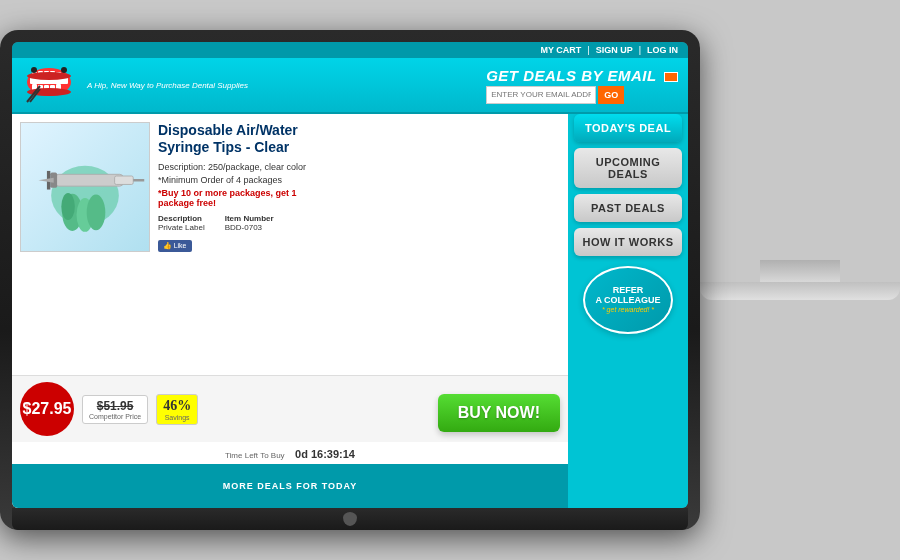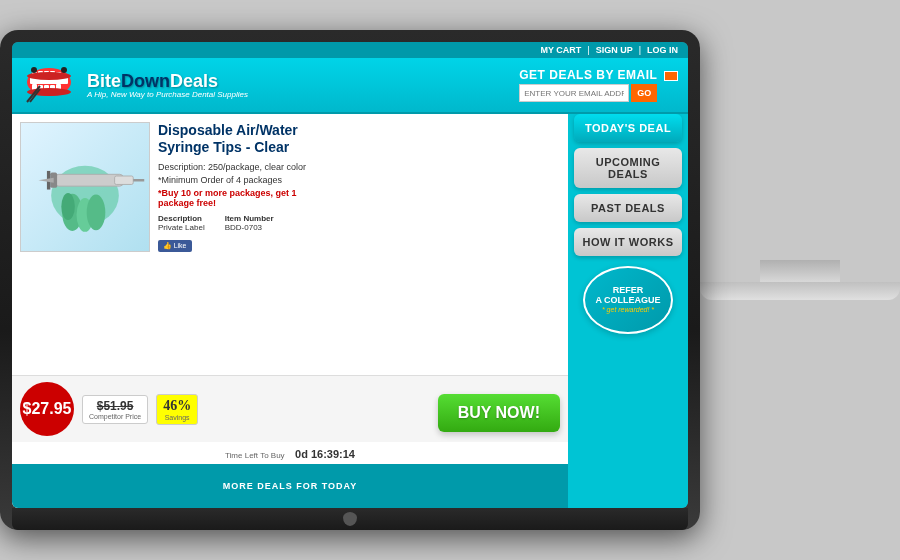--- a/index.html
+++ b/index.html
@@ -116,25 +116,26 @@
 
     .header-spacer { flex: 1; }
 
     .email-deals-box {
       display: flex;
       flex-direction: column;
       align-items: flex-start;
     }
 
     .email-deals-title {
-      font-size: 12px;
+      font-size: 15px;
       font-weight: 900;
       color: #ff6600;
       text-transform: uppercase;
       letter-spacing: 0.5px;
+      font-style: italic;
     }
 
     .email-deals-title span {
       color: #fff;
     }
 
     .email-input-row {
       display: flex;
       gap: 2px;
       margin-top: 2px;
@@ -503,23 +504,20 @@
           <ellipse cx="27" cy="28" rx="22" ry="4" fill="#cc2222"></ellipse>
 
           <circle cx="12" cy="6" r="3" fill="#222"></circle>
           <circle cx="42" cy="6" r="3" fill="#222"></circle>
 
           <line x1="5" y1="38" x2="18" y2="22" stroke="#333" stroke-width="2"></line>
           <line x1="8" y1="38" x2="18" y2="25" stroke="#333" stroke-width="2"></line>
         </svg>
 
         <div class="logo-text-area">
-          <span class="logo-title">
-            <span class="bite">Bite</span><span class="down" style="color:#003366;">Down</span><span class="deals">Deals</span>
-          </span>
           <span class="logo-tagline">A Hip, New Way to Purchase Dental Supplies</span>
         </div>
 
         <div class="header-spacer"></div>
 
         <div class="email-deals-box">
           <div class="email-deals-title">
             <span>GET DEALS BY</span> <span>EMAIL</span>
             
             <span style="display:inline-block;width:14px;height:10px;background:#ff6600;border:1px solid #fff;margin-left:3px;vertical-align:middle;"></span>

